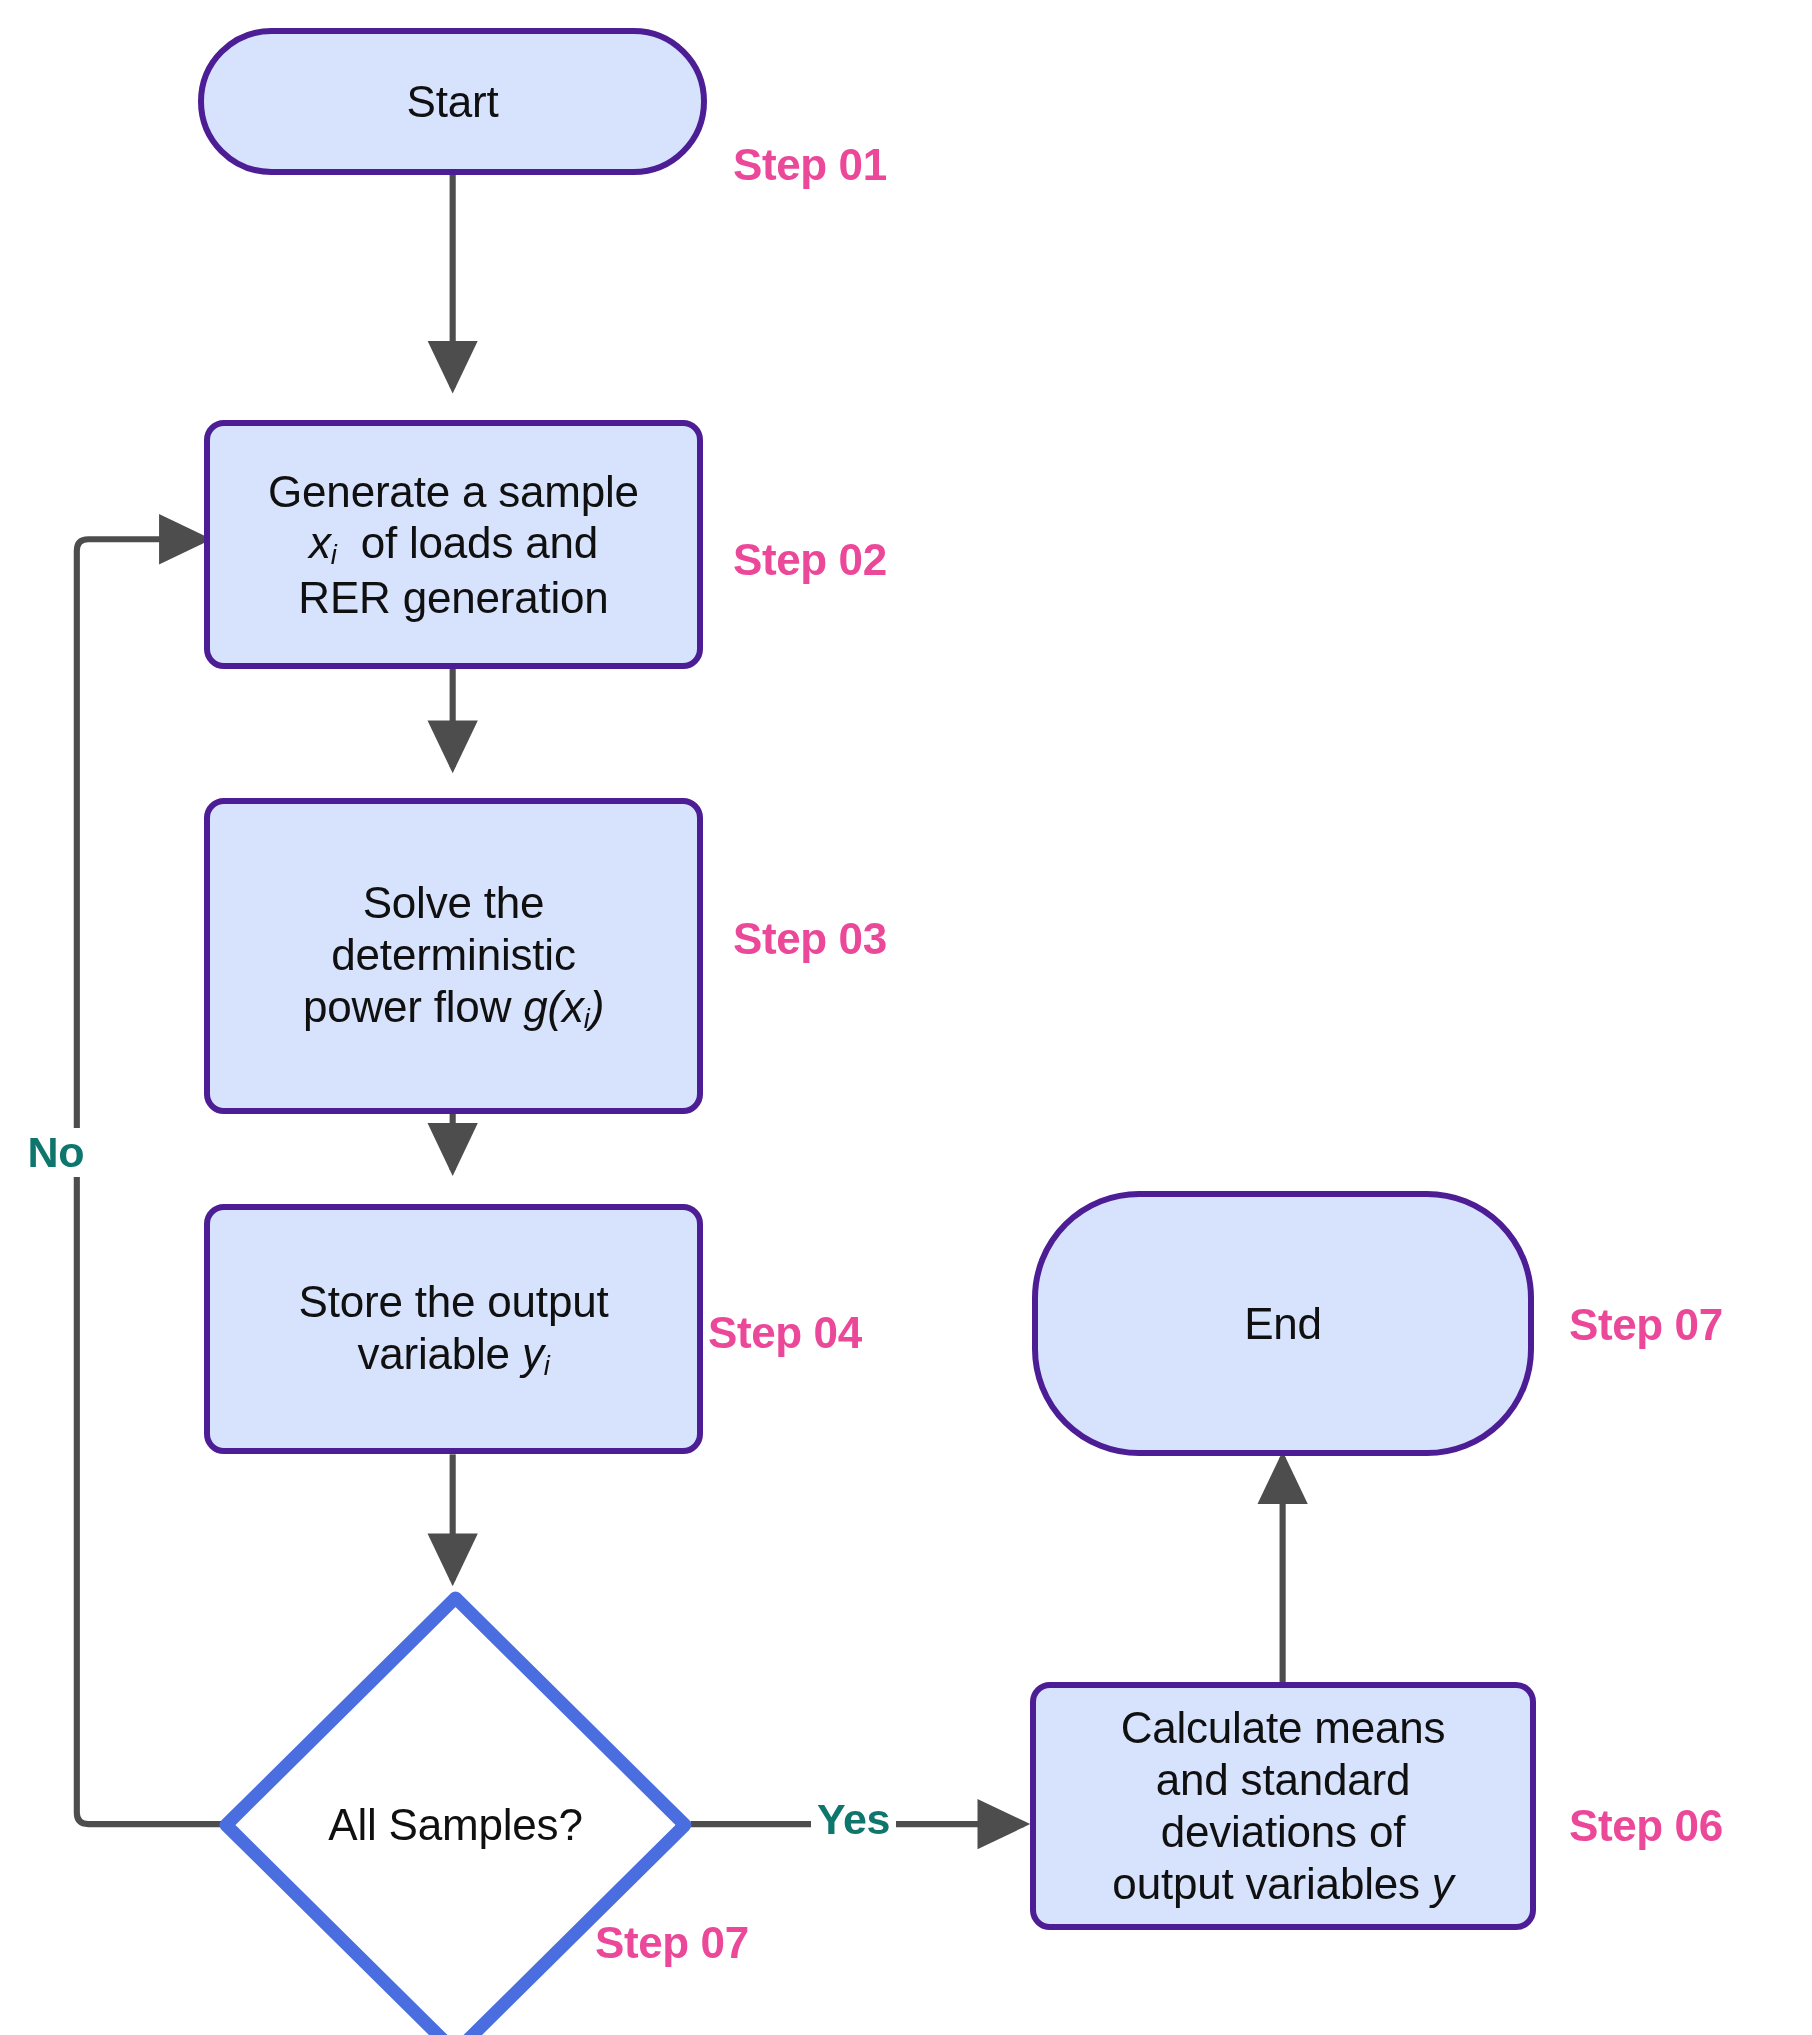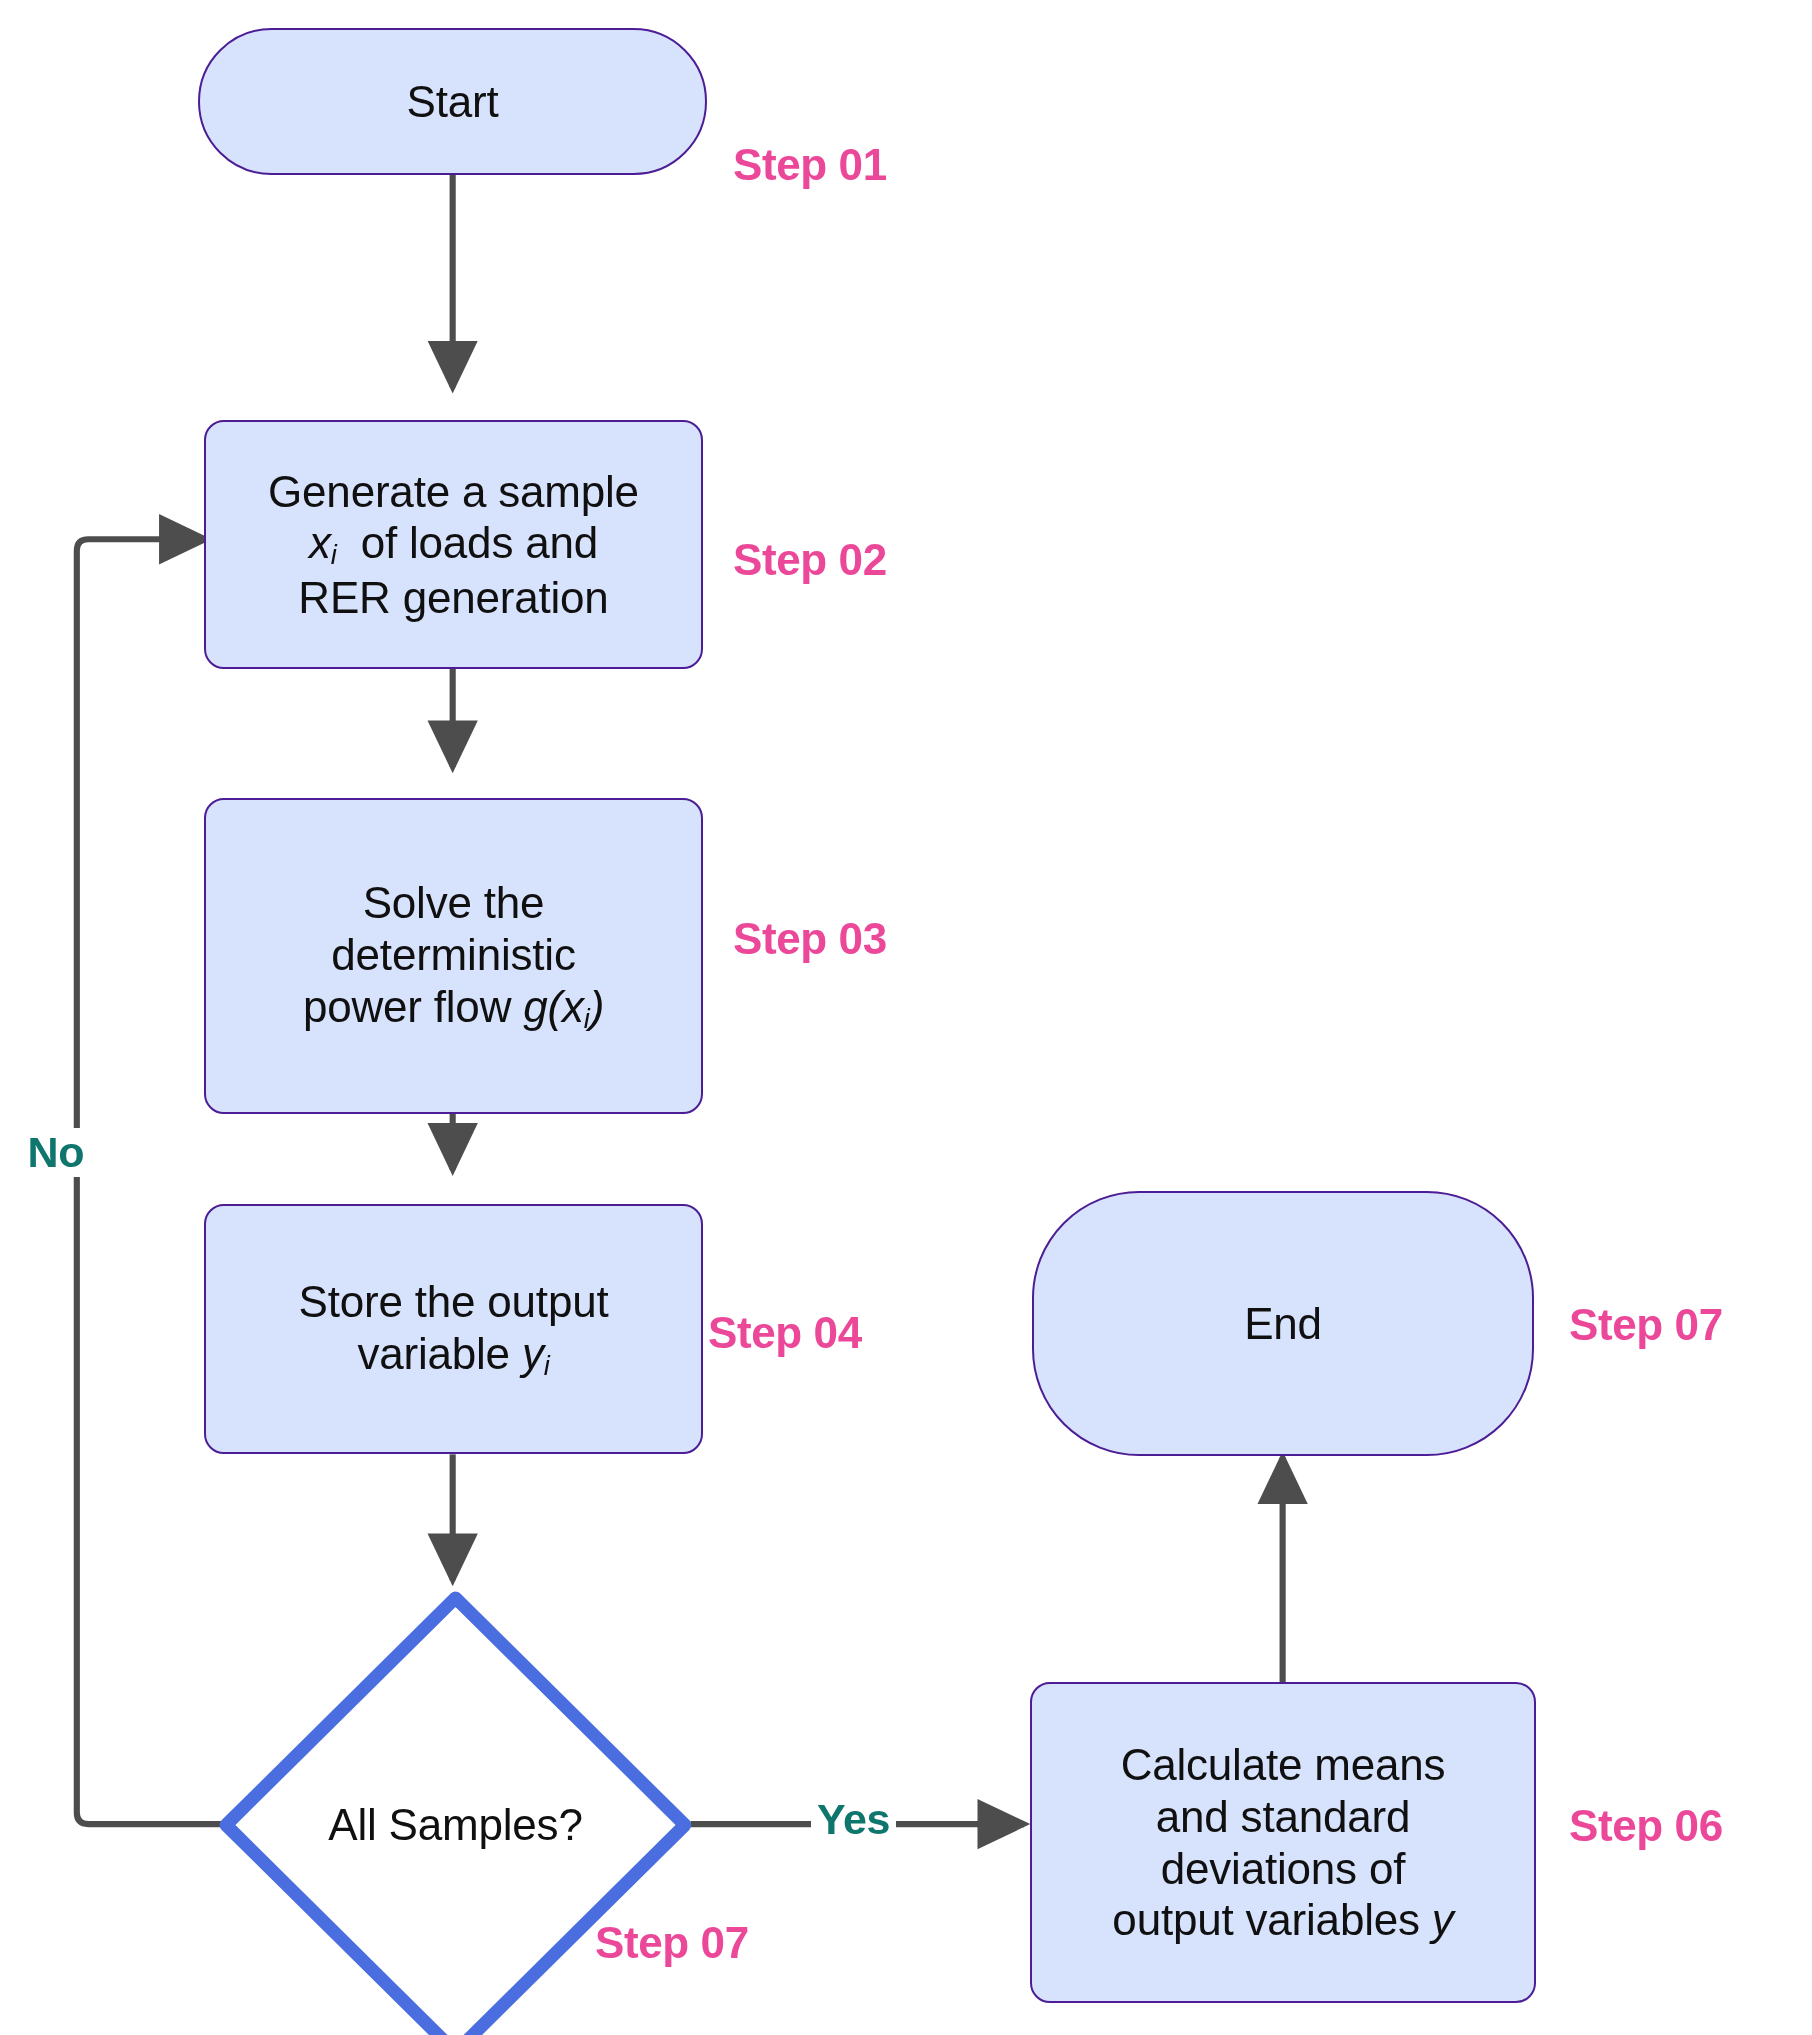--- a/index.html
+++ b/index.html
@@ -22,21 +22,21 @@
     left: 0;
     top: 0;
     width: 1812px;
     height: 2035px;
     pointer-events: none;
   }
   .node {
     position: absolute;
     box-sizing: border-box;
     background: #d7e2fc;
-    border: 2px solid #4c1d95;
+    border: 6px solid #4c1d95;
     display: flex;
     align-items: center;
     justify-content: center;
     text-align: center;
     color: #101010;
     font-size: 44px;
     line-height: 1.18;
     letter-spacing: -0.2px;
   }
   .node.terminator {
@@ -149,21 +149,21 @@
   <div class="step-tag" style="left:708px; top:1308px;">Step 04</div>
 
   <div class="diamond-wrap" style="left:219px; top:1591px; width:473px; height:468px;">
     <svg width="473" height="468" viewBox="0 0 616 610" xmlns="http://www.w3.org/2000/svg">
       <polygon points="308,9 607,305 308,601 9,305" fill="#ffffff" stroke="#4a6ee0" stroke-width="17" stroke-linejoin="round"></polygon>
     </svg>
     <div class="diamond-label">All Samples?</div>
   </div>
   <div class="step-tag" style="left:595px; top:1918px;">Step 07</div>
 
-  <div class="node process" style="left:1030px; top:1682px; width:506px; height:321px;">
+  <div class="node process" style="left:1030px; top:1682px; width:506px; height:248px;">
     <span class="label-text">
       Calculate means<br>and standard<br>deviations of<br>output variables <i class="var">y</i>
     </span>
   </div>
   <div class="step-tag" style="left:1569px; top:1801px;">Step 06</div>
 
   <div class="node terminator" style="left:1032px; top:1191px; width:502px; height:265px;">
     <span class="label-text">End</span>
   </div>
   <div class="step-tag" style="left:1569px; top:1300px;">Step 07</div>

